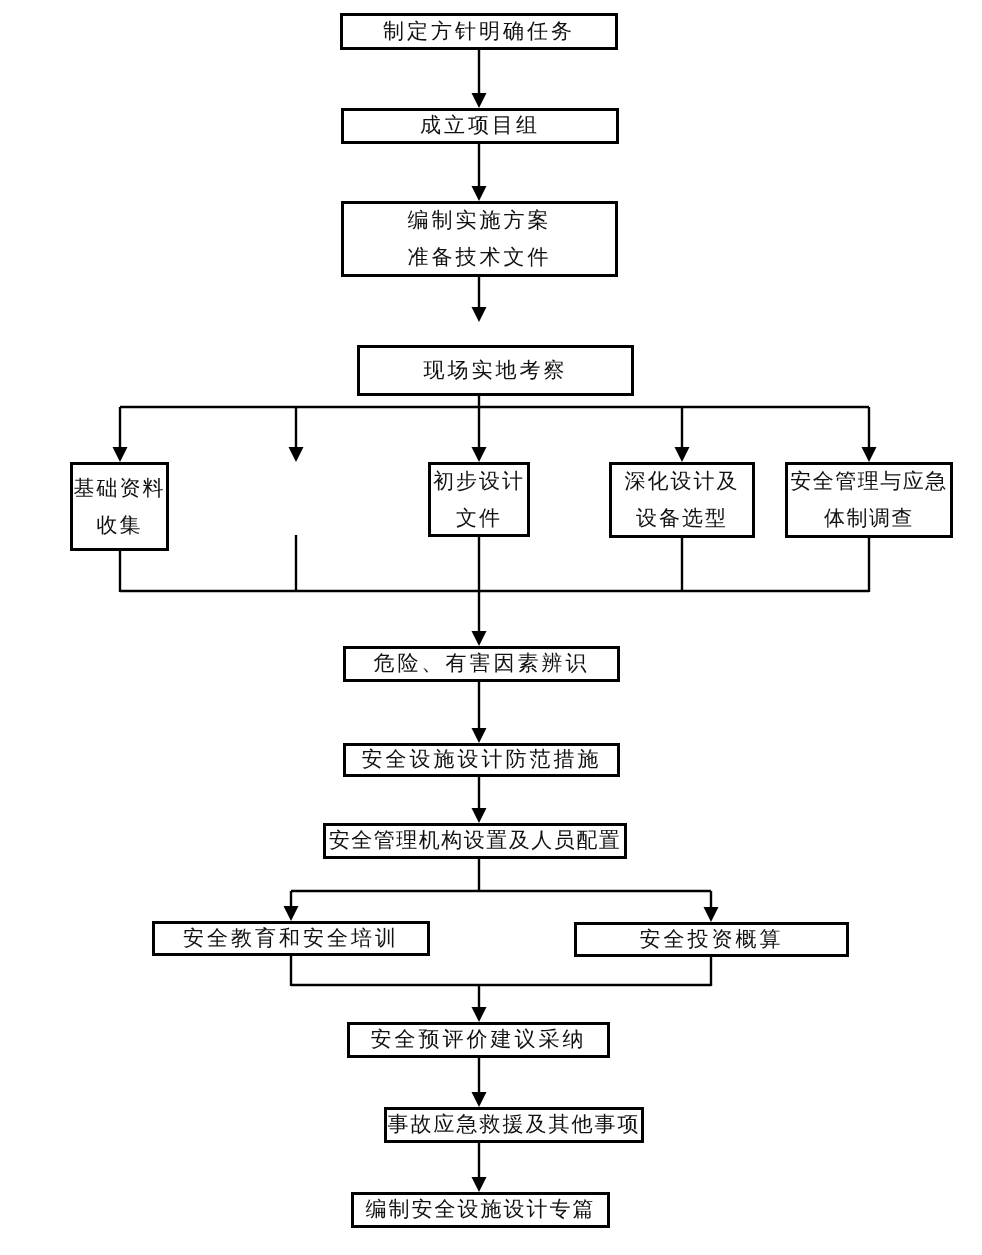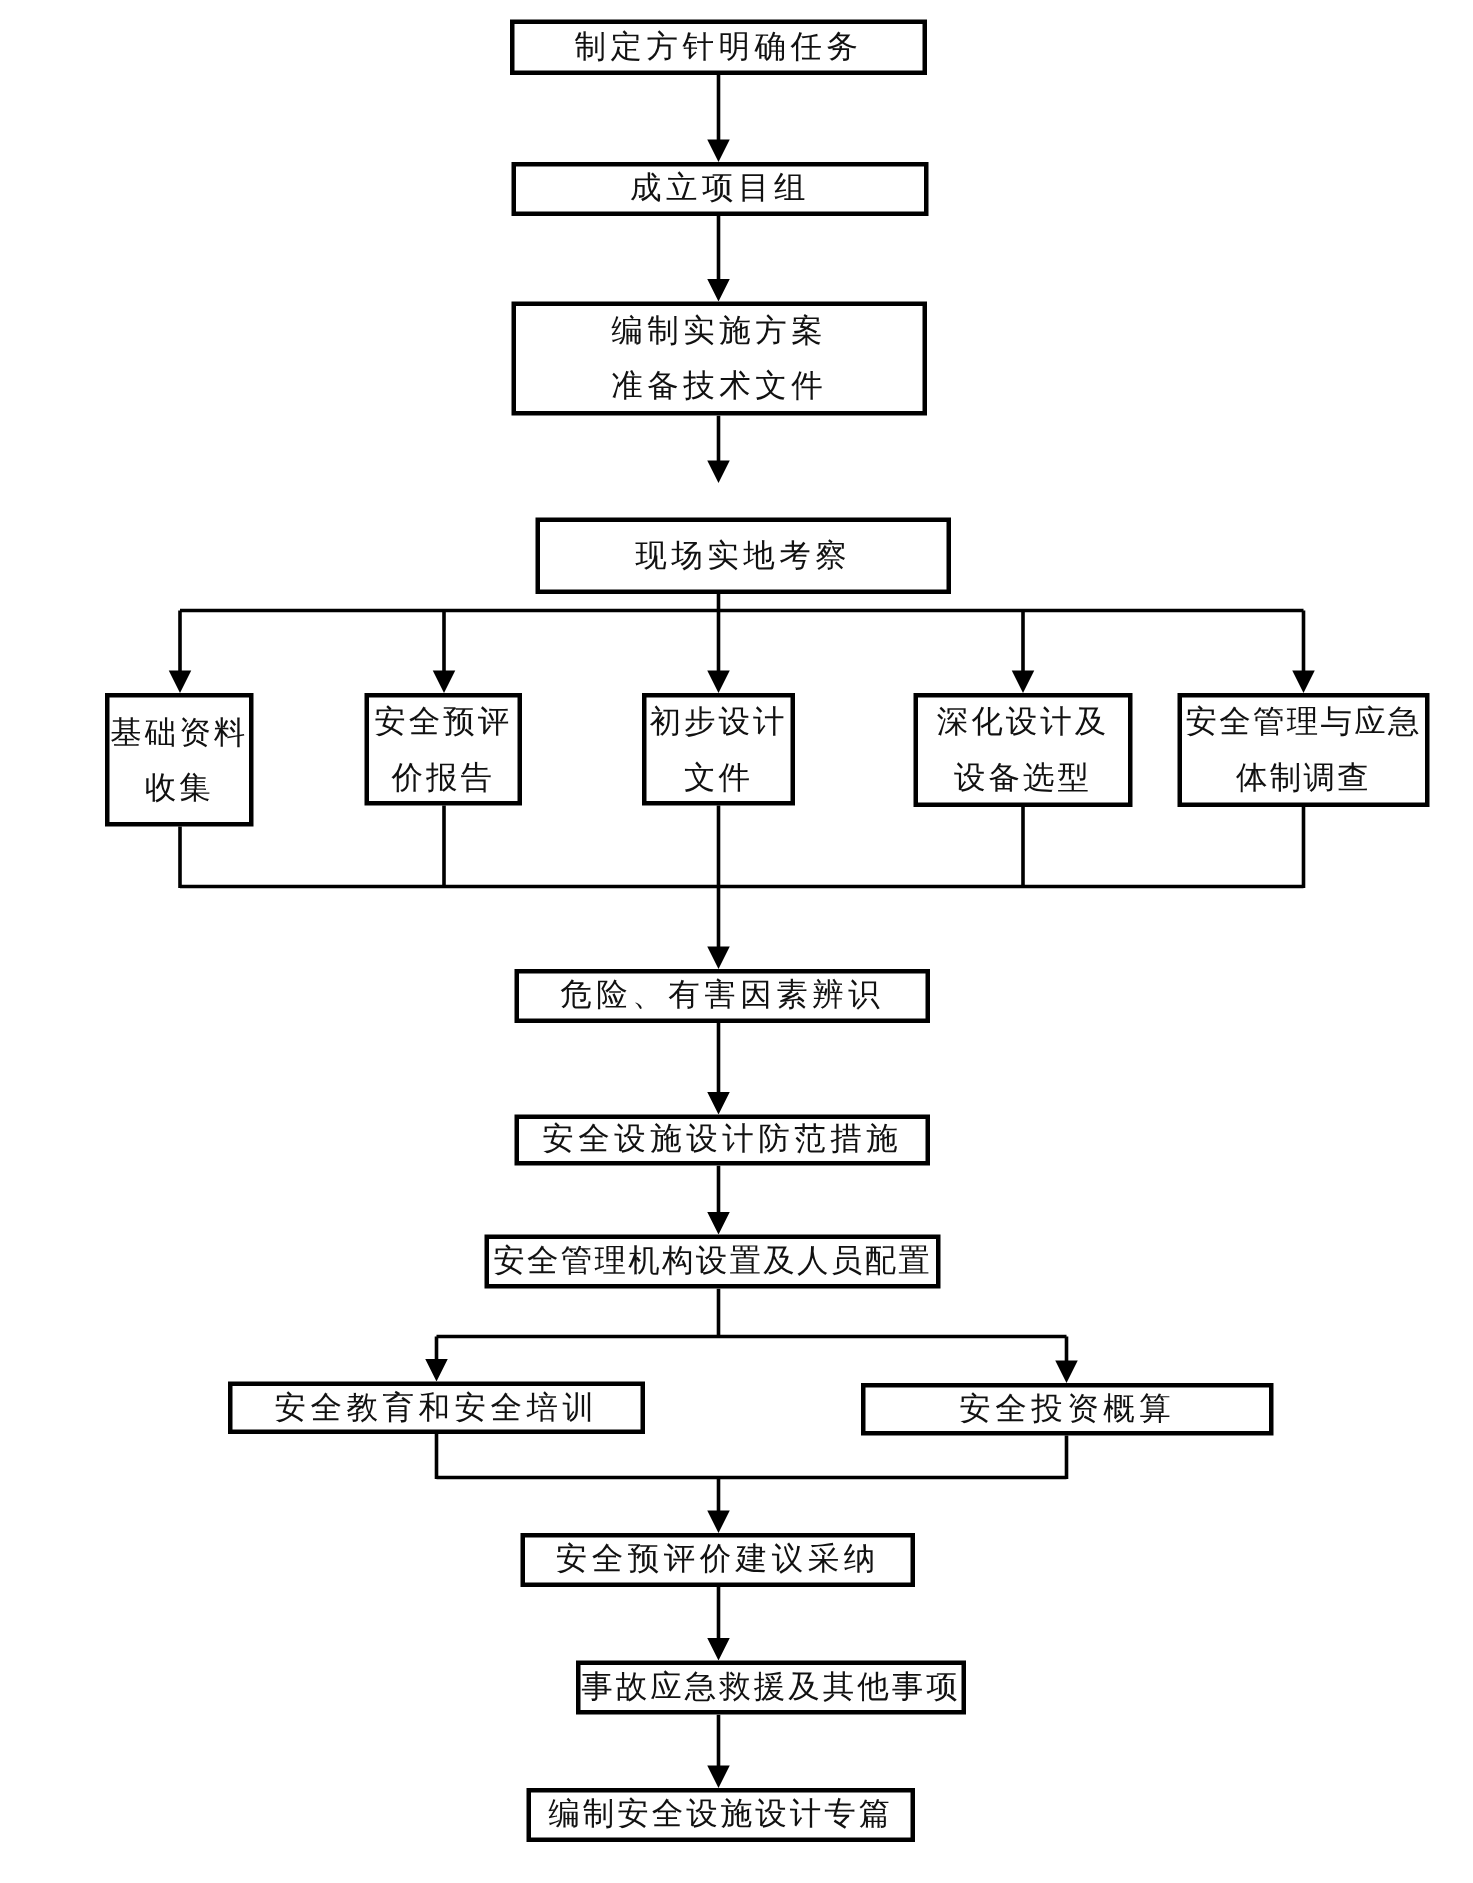--- a/index.html
+++ b/index.html
@@ -104,24 +104,20 @@
 
   <div class="node" id="n-site">
     <span>现场实地考察</span>
   </div>
 
   <div class="node small" id="n-basic">
     <span>基础资料</span>
     <span>收集</span>
   </div>
 
-  <div class="node small" id="n-preeval">
-    <span>安全预评</span>
-    <span>价报告</span>
-  </div>
 
   <div class="node small" id="n-prelim">
     <span>初步设计</span>
     <span>文件</span>
   </div>
 
   <div class="node small" id="n-detail">
     <span>深化设计及</span>
     <span>设备选型</span>
   </div>

